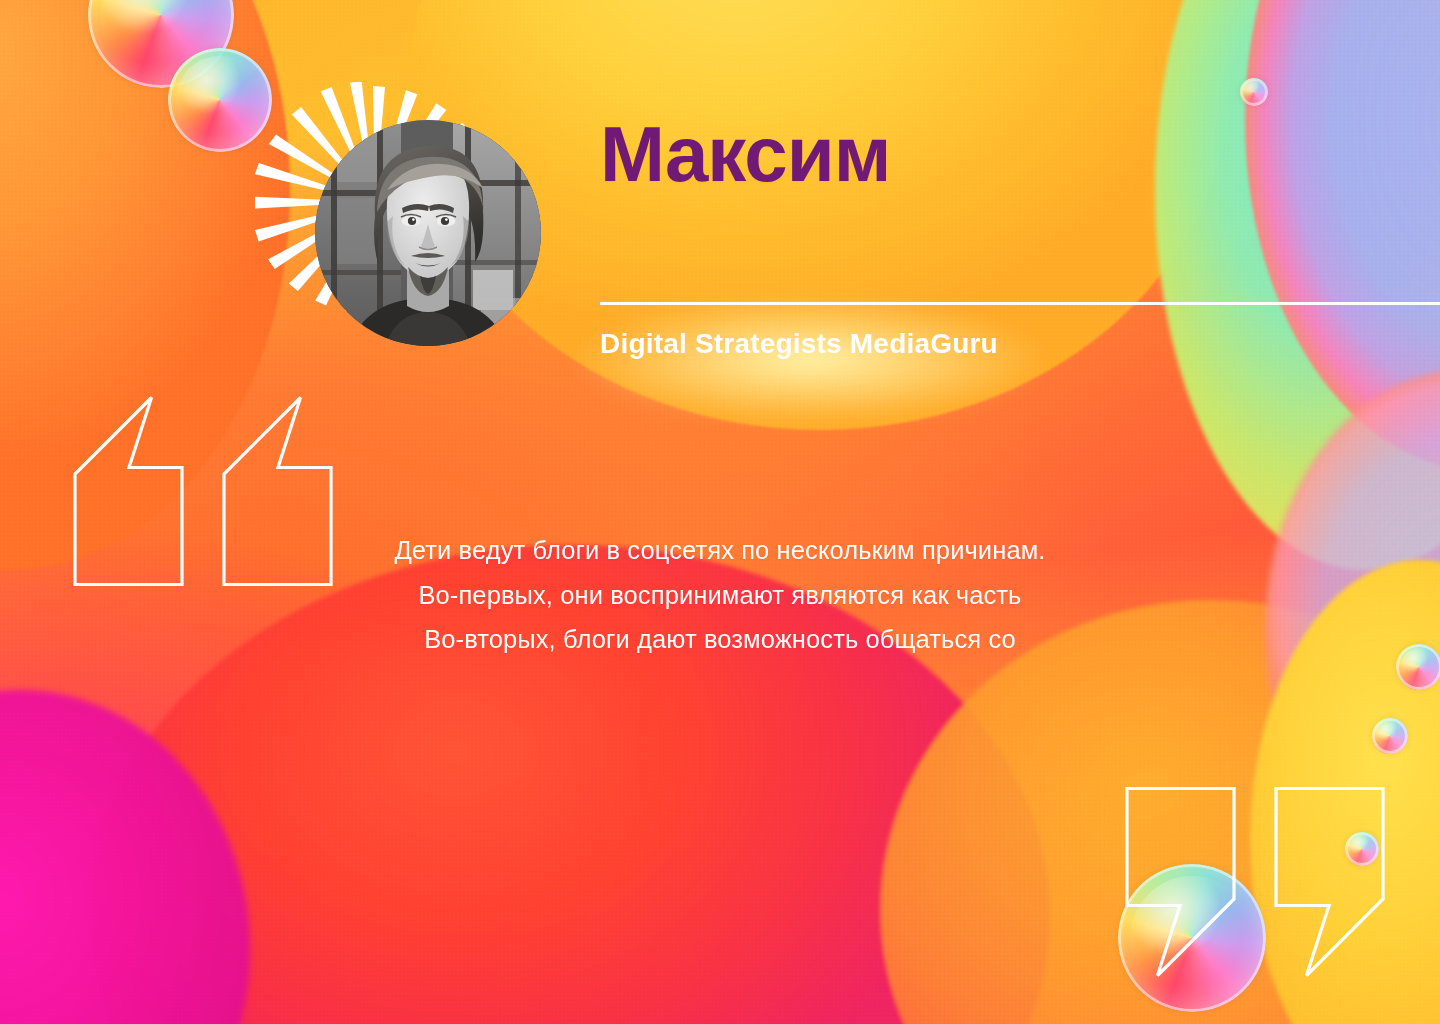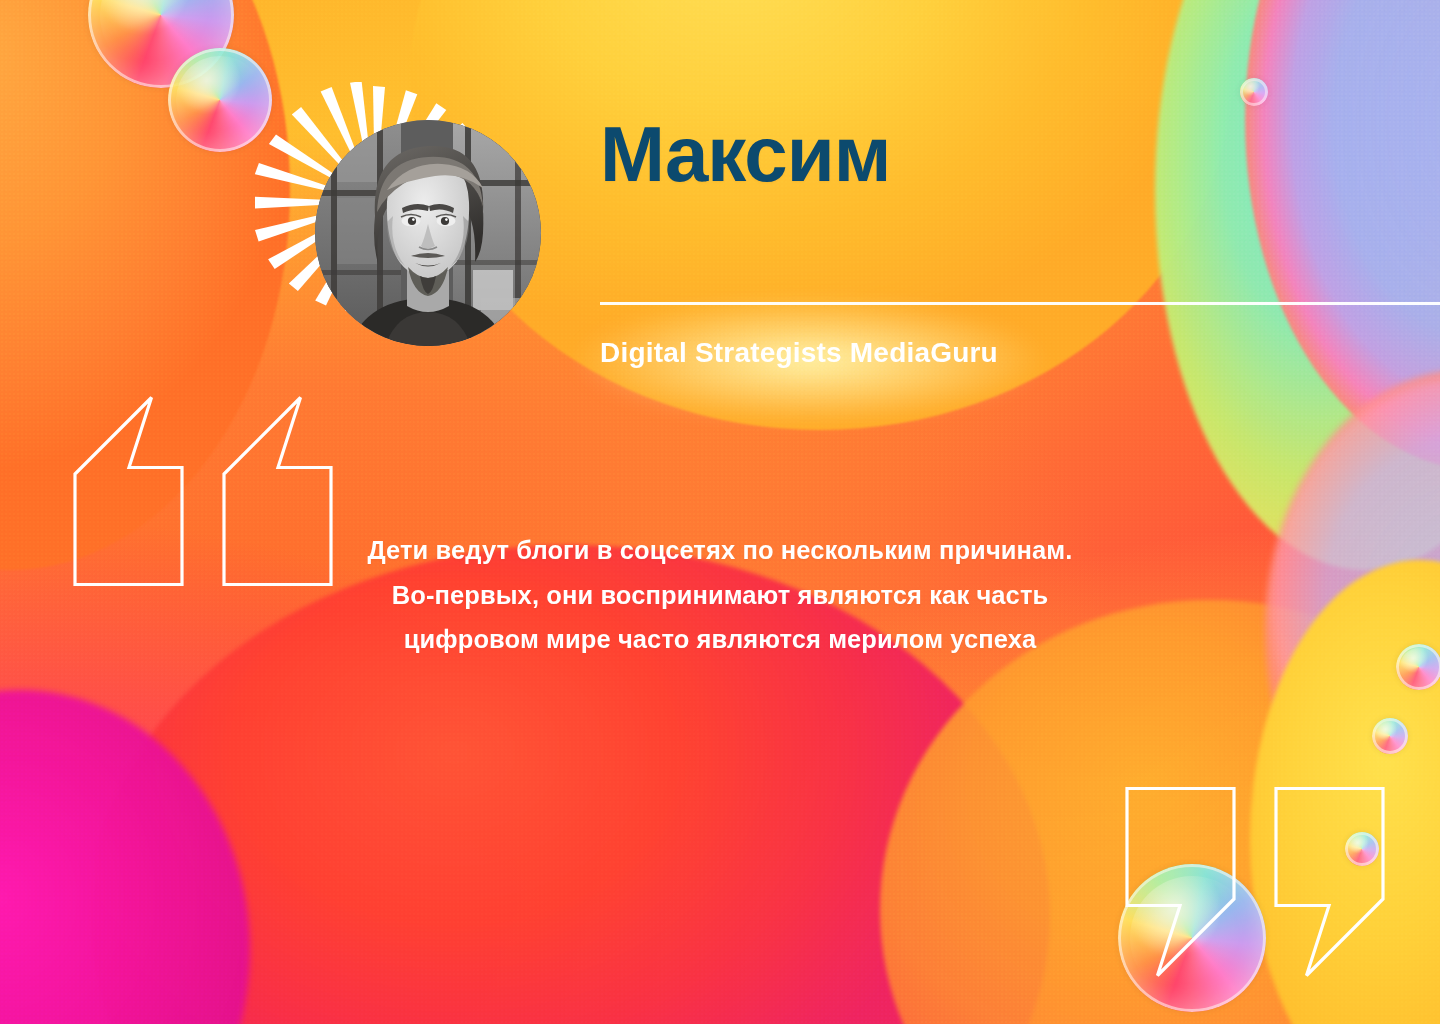--- a/index.html
+++ b/index.html
@@ -192,21 +192,21 @@
   }
   .avatar svg{ display:block; width:100%; height:100%; }
 
   
   .name-block{
     position:absolute;
     left:600px; top:118px;
     width:820px;
   }
   .name{
-    color:#0c4a6e;
+    color:#701a75;
     font-size:78px;
     line-height:.94;
     font-weight:700;
     letter-spacing:-1px;
     text-shadow:0 1px 2px rgba(190,110,0,.12);
   }
   .name .ln{ display:block; }
 
   .divider{
     position:absolute;
@@ -216,21 +216,20 @@
     opacity:.97;
   }
 
   .role{
     position:absolute;
     left:600px; top:328px;
     color:#ffffff;
     font-size:28px;
     font-weight:700;
     letter-spacing:.2px;
-    margin-top:9px;
   }
 
   
   .qmark{ position:absolute; }
   .qmark svg{ display:block; }
   .qmark-open{  left:72px;  top:395px;  width:262px; height:192px; }
   .qmark-close{ left:1124px;top:786px;  width:262px; height:192px; }
 
   
   .quote{
@@ -238,21 +237,21 @@
     left:350px; top:528px;
     width:740px;
     text-align:center;
     color:#ffffff;
     font-size:25.5px;
     line-height:44.5px;
     font-weight:400;
     letter-spacing:.1px;
     text-shadow:0 1px 2px rgba(170,60,20,.10);
   }
-  .quote .ln{ display:block; white-space:nowrap;font-weight:bold; }
+  .quote .ln{ display:block; white-space:nowrap; }
 </style>
 </head>
 <body>
 
 <div id="slide">
 
   <div class="bg-layer bg-base"></div>
   <div class="bg-layer">
     <div class="blob-orange-tl"></div>
     <div class="blob-yellow"></div>
@@ -418,16 +417,16 @@
       <g fill="none" stroke="#ffffff" stroke-width="3.2" stroke-linejoin="miter" transform="rotate(180 131 96)">
         <path d="M79.5 2.5 L3 79 L3 189.5 L110 189.5 L110 72.5 L57 72.5 Z"></path>
         <path d="M228.5 2.5 L152 79 L152 189.5 L259 189.5 L259 72.5 L206 72.5 Z"></path>
       </g>
     </svg>
   </div>
 
   <div class="quote">
     <span class="ln">Дети ведут блоги в соцсетях по нескольким причинам.</span>
     <span class="ln">Во-первых, они воспринимают являются как часть</span>
-    <span class="ln">цифровом мире часто являются мерилом успеха</span>
+    <span class="ln">Во-вторых, блоги дают возможность общаться со</span>
   </div>
 
 </div>
 
 </body></html>

